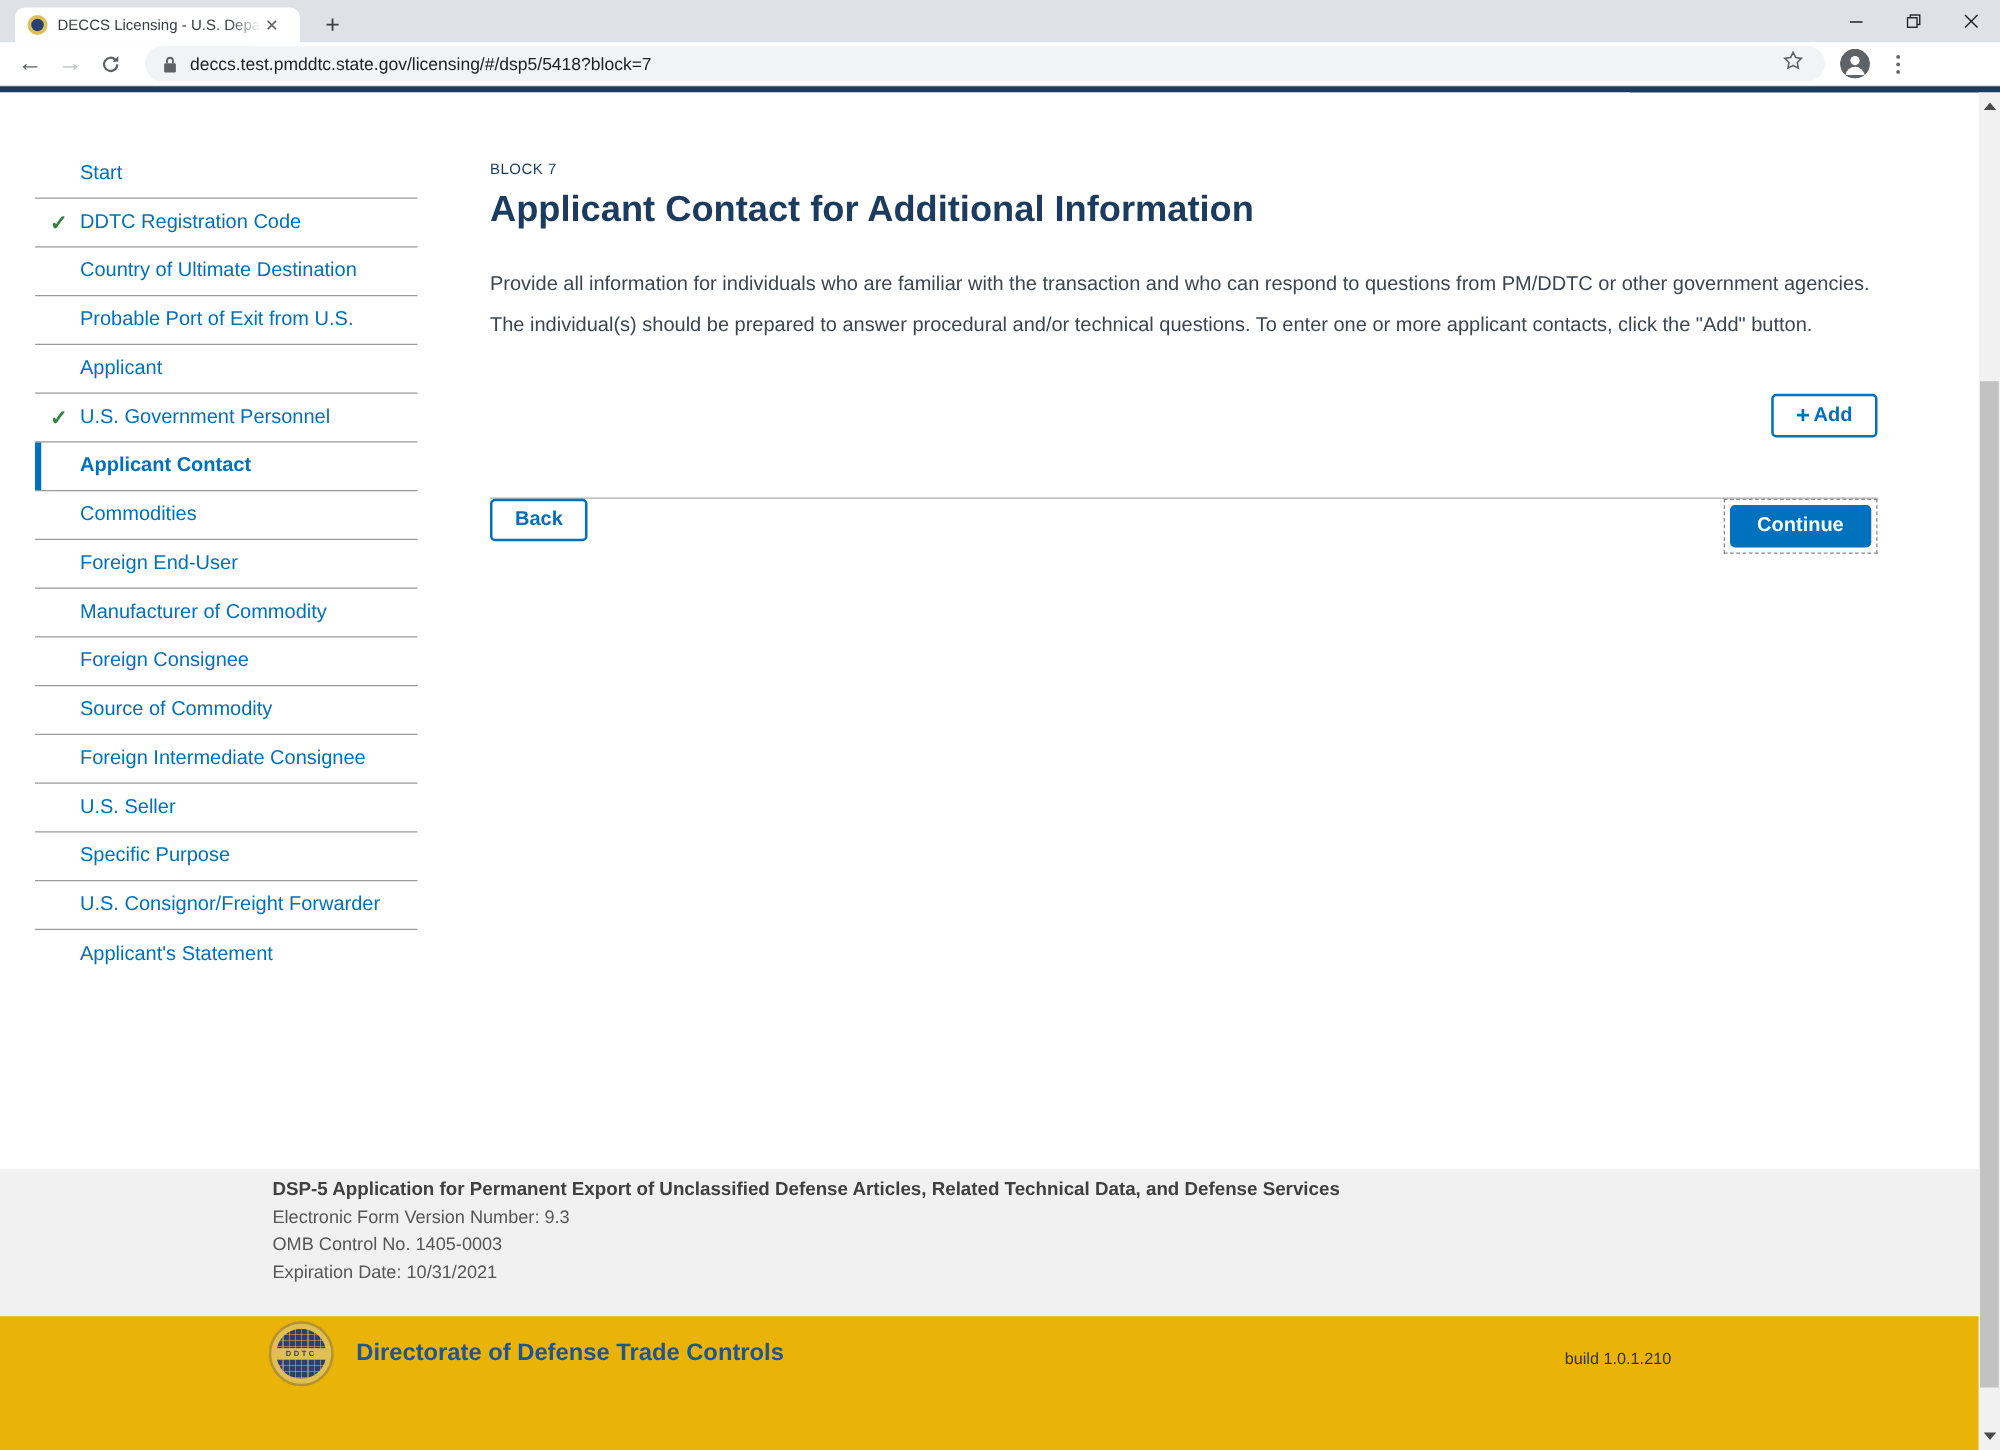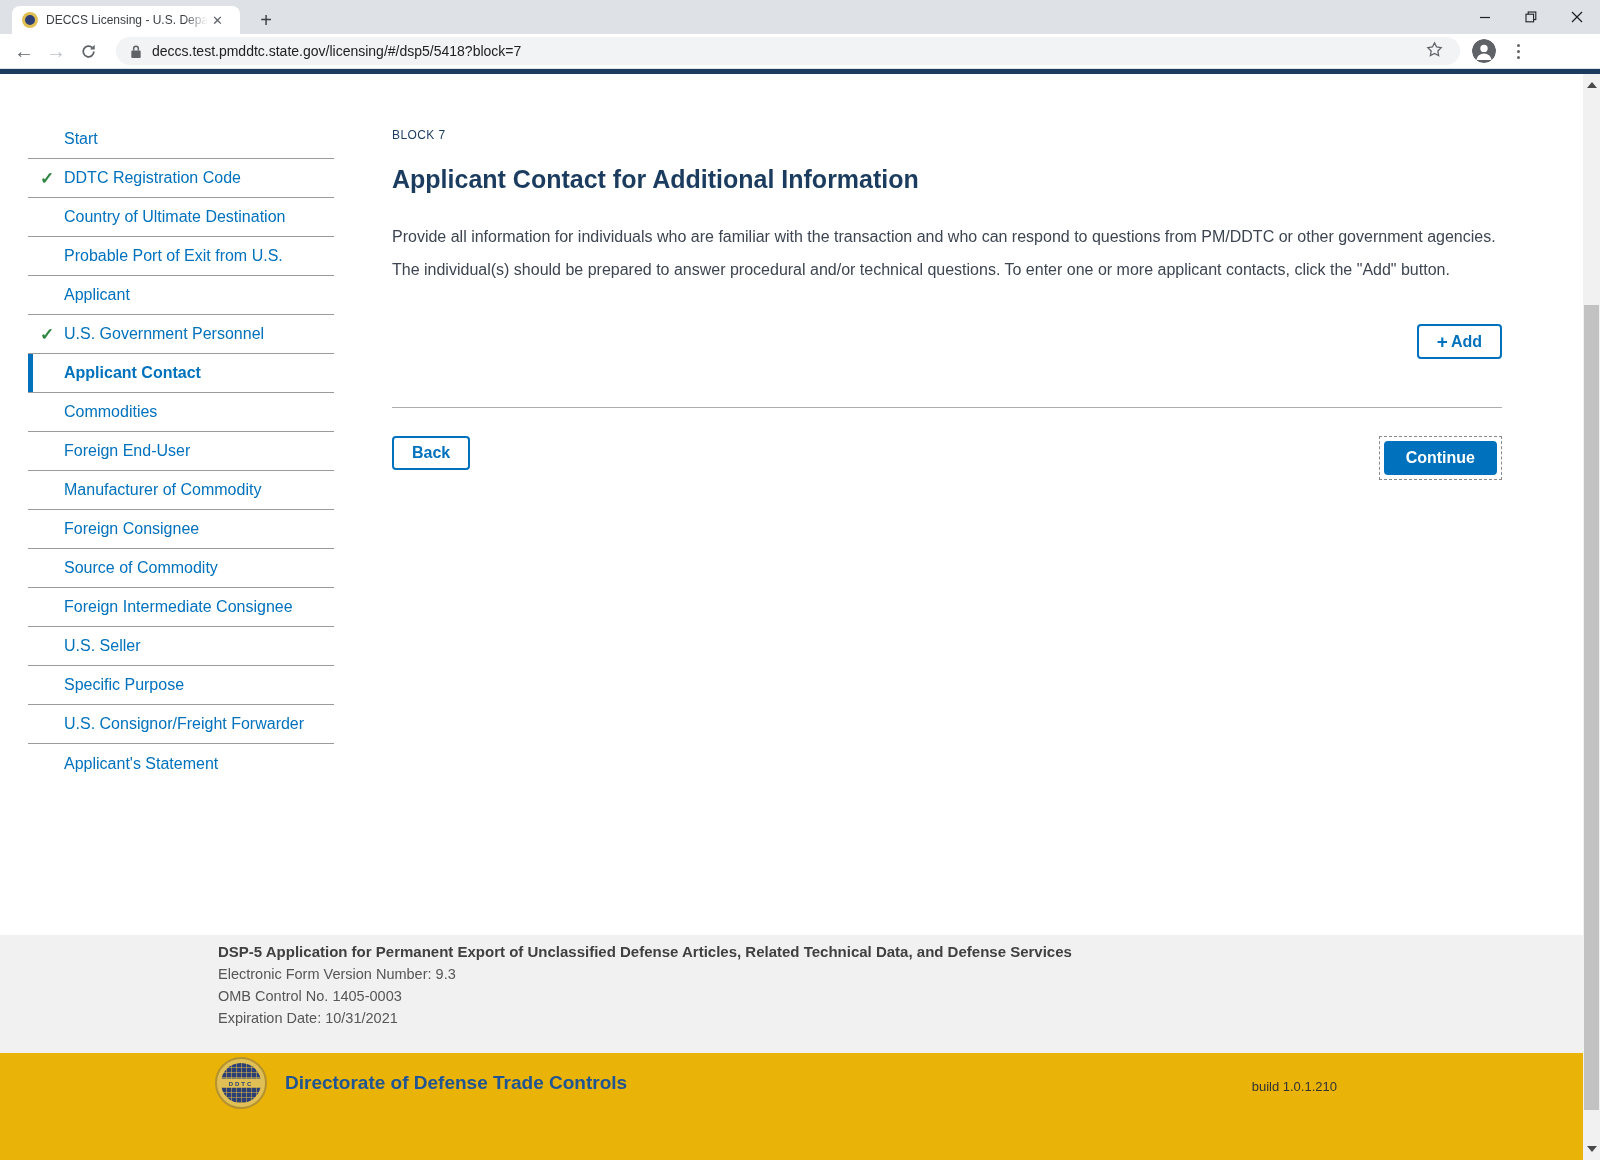--- a/index.html
+++ b/index.html
@@ -51,29 +51,29 @@
   .side-item.checked .check { visibility:visible; }
   .side-label { font-size:16px; color:var(--link-blue); }
   .side-item.active::before { content:""; position:absolute; left:0; top:0; bottom:0; width:5px;
                               background:var(--link-blue); }
   .side-item.active .side-label { font-weight:bold; }
 
   
   .main { position:absolute; top:0; left:392px; width:1110px; }
   .block-label { margin-top:54px; font-size:12px; font-weight:normal; color:var(--navy);
                  letter-spacing:.4px; }
-  .page-title { margin-top:23px; font-size:25px; font-weight:bold; color:var(--navy); }
+  .page-title { margin-top:10px; font-size:29px; font-weight:bold; color:var(--navy); }
   .page-desc { margin-top:26px; font-size:16px; line-height:33px; color:#3d4551; }
   .add-row { margin-top:38px; display:flex; justify-content:flex-end; }
   .btn-outline { background:#fff; border:2px solid var(--link-blue); color:var(--link-blue);
                  font-weight:bold; font-size:16px; border-radius:4px; padding:6px 18px;
                  font-family:inherit; cursor:pointer; display:flex; align-items:center; }
   .btn-outline .plus { font-size:19px; font-weight:bold; margin-right:3px; line-height:1; }
   .main-divider { margin-top:48px; border:none; border-top:1px solid #adadad; width:100%; }
-  .nav-row { margin-top:28px; display:flex; justify-content:space-between; align-items:flex-start; }
+  .nav-row { display:flex; justify-content:space-between; align-items:flex-start; }
   .focus-ring { border:1px dashed #8a8a8a; padding:4px; }
   .btn-primary { background:var(--link-blue); border:2px solid var(--link-blue); color:#fff;
                  font-weight:bold; font-size:16px; border-radius:4px; padding:6px 20px;
                  font-family:inherit; cursor:pointer; }
 
   
   .footer-light { position:absolute; top:935px; left:0; width:1583px; height:118px;
                   background:#f1f1f1; padding:8px 0 0 218px; }
   .footer-light .f-bold { font-size:15px; font-weight:bold; color:#404040; margin-bottom:6px; }
   .footer-light .f-line { font-size:14.5px; color:#565656; margin-bottom:6px; }

